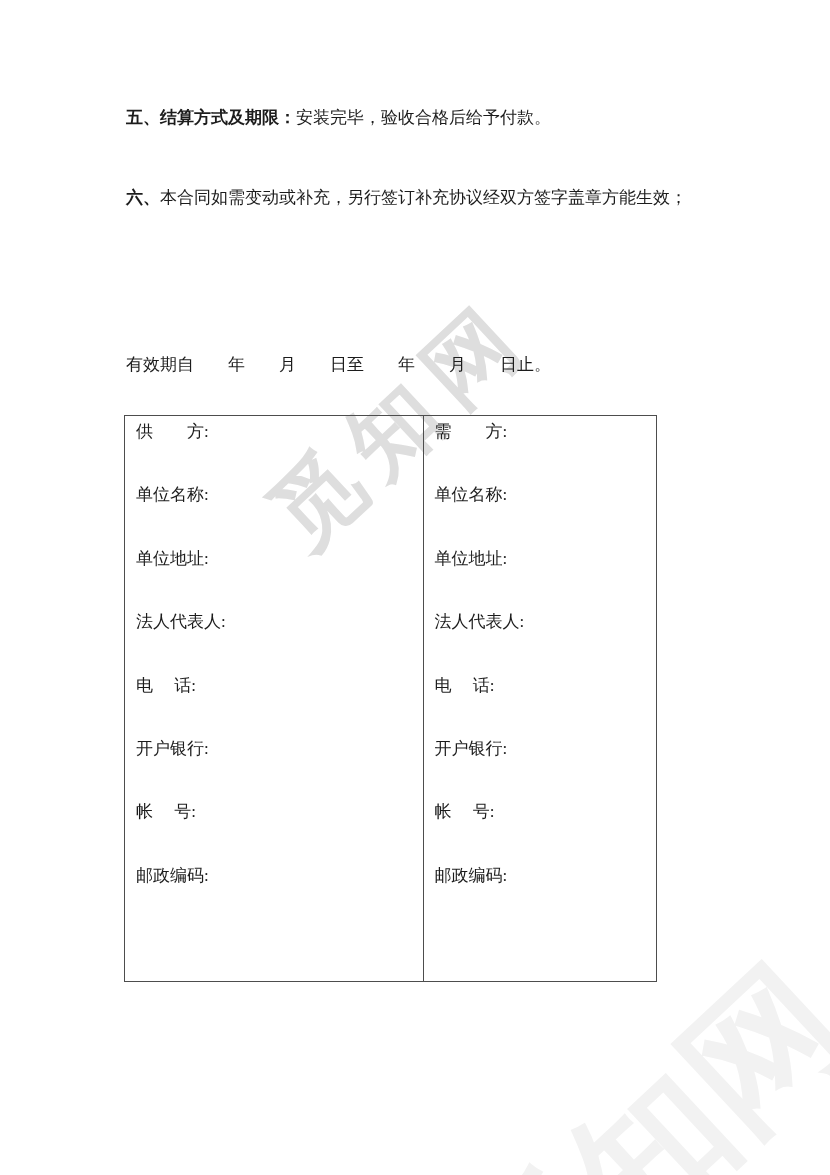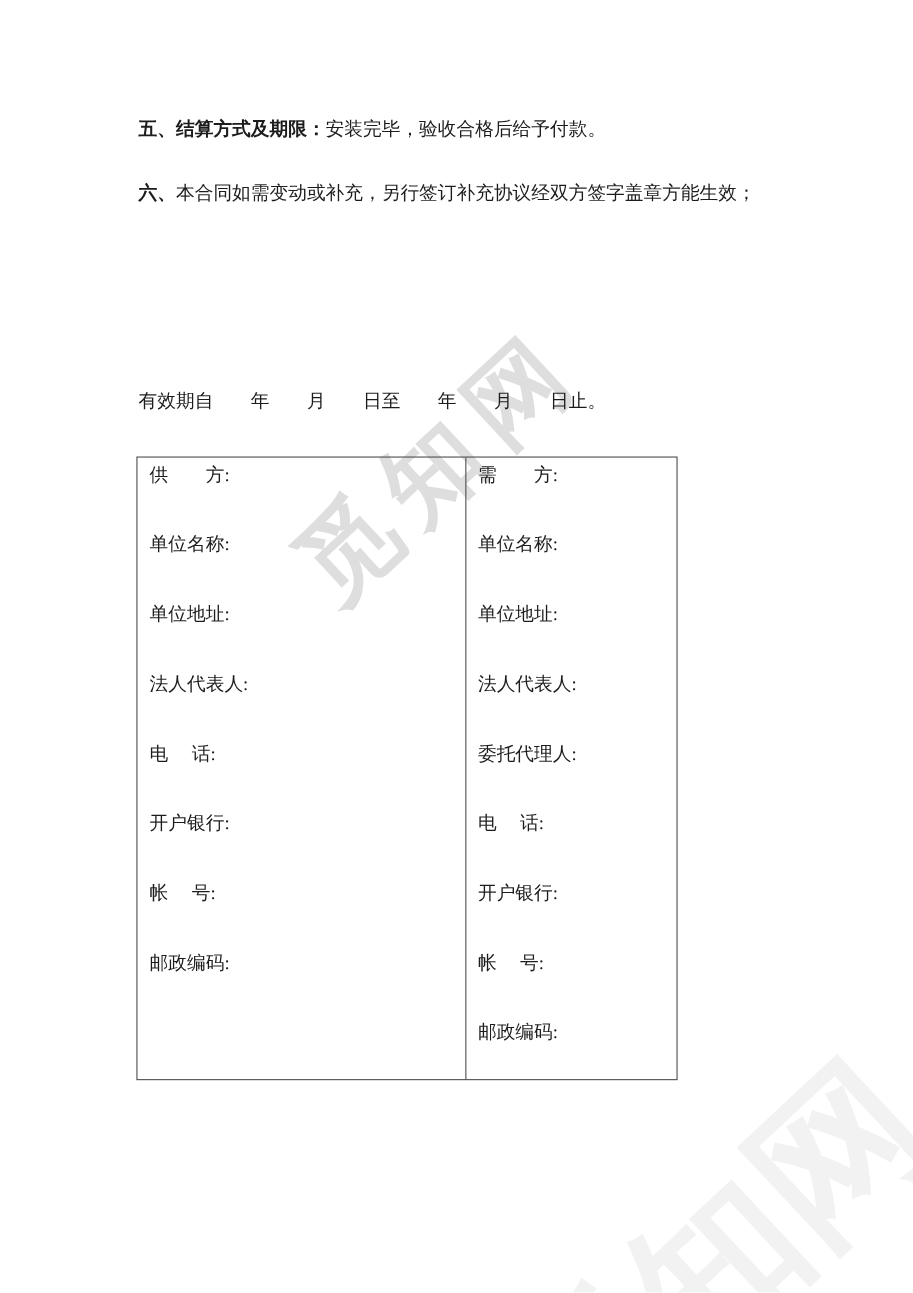--- a/index.html
+++ b/index.html
@@ -45,30 +45,30 @@
     left:126px;
     margin:0;
     font-size:17px;
     line-height:24px;
     z-index:2;
     white-space:nowrap;
     text-align:center;
   }
   .clause .b{font-weight:700;}
   .c5{top:106px;}
-  .c6{top:166px;font-family:Liberation Mono, monospace;}
+  .c6{top:186px;}
   .c7{top:232px;}
   .c8{top:295px;}
   .c9{top:353px;font-family:Liberation Serif, serif;}
 
   
   .sig-table{
     position:absolute;
     left:124px;top:415px;
-    width:492px;height:567px;
+    width:533px;height:567px;
     border:1.5px solid #4d4d4d;
     box-sizing:border-box;
     display:flex;
     z-index:2;
     background:transparent;
   }
   .sig-col{
     box-sizing:border-box;
     padding:6px 0 0 11px;
     overflow:hidden;
@@ -112,21 +112,20 @@
       <div class="sig-row">开户银行:</div>
       <div class="sig-row">帐　 号:</div>
       <div class="sig-row">邮政编码:</div>
     </div>
 
     <div class="sig-col col-buyer">
       <div class="sig-row">需　　方:</div>
       <div class="sig-row">单位名称:</div>
       <div class="sig-row">单位地址:</div>
       <div class="sig-row">法人代表人:</div>
-      <div class="sig-row">委托代理人:</div>
       <div class="sig-row">电　 话:</div>
       <div class="sig-row">开户银行:</div>
       <div class="sig-row">帐　 号:</div>
       <div class="sig-row">邮政编码:</div>
     </div>
 
   </div>
 
 </div>
 

